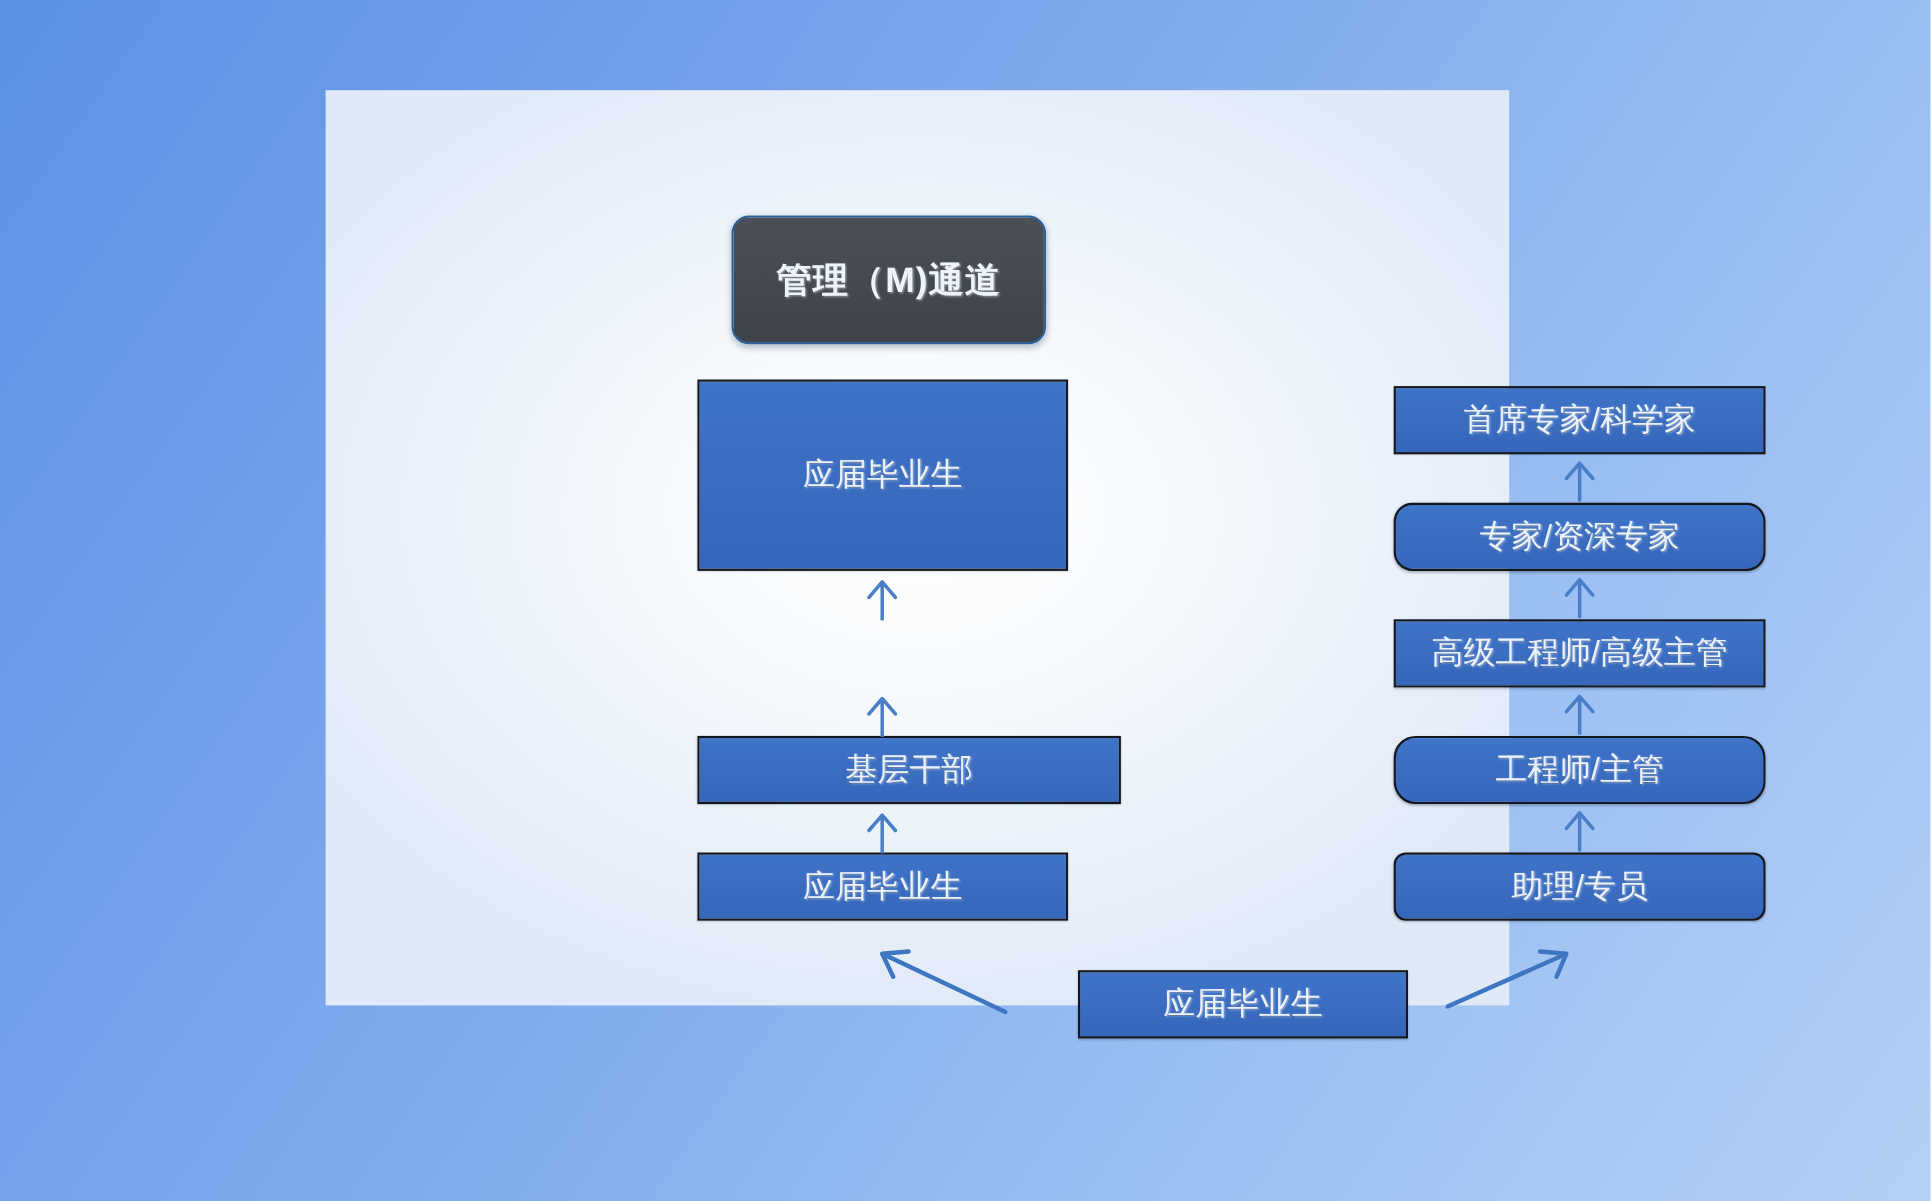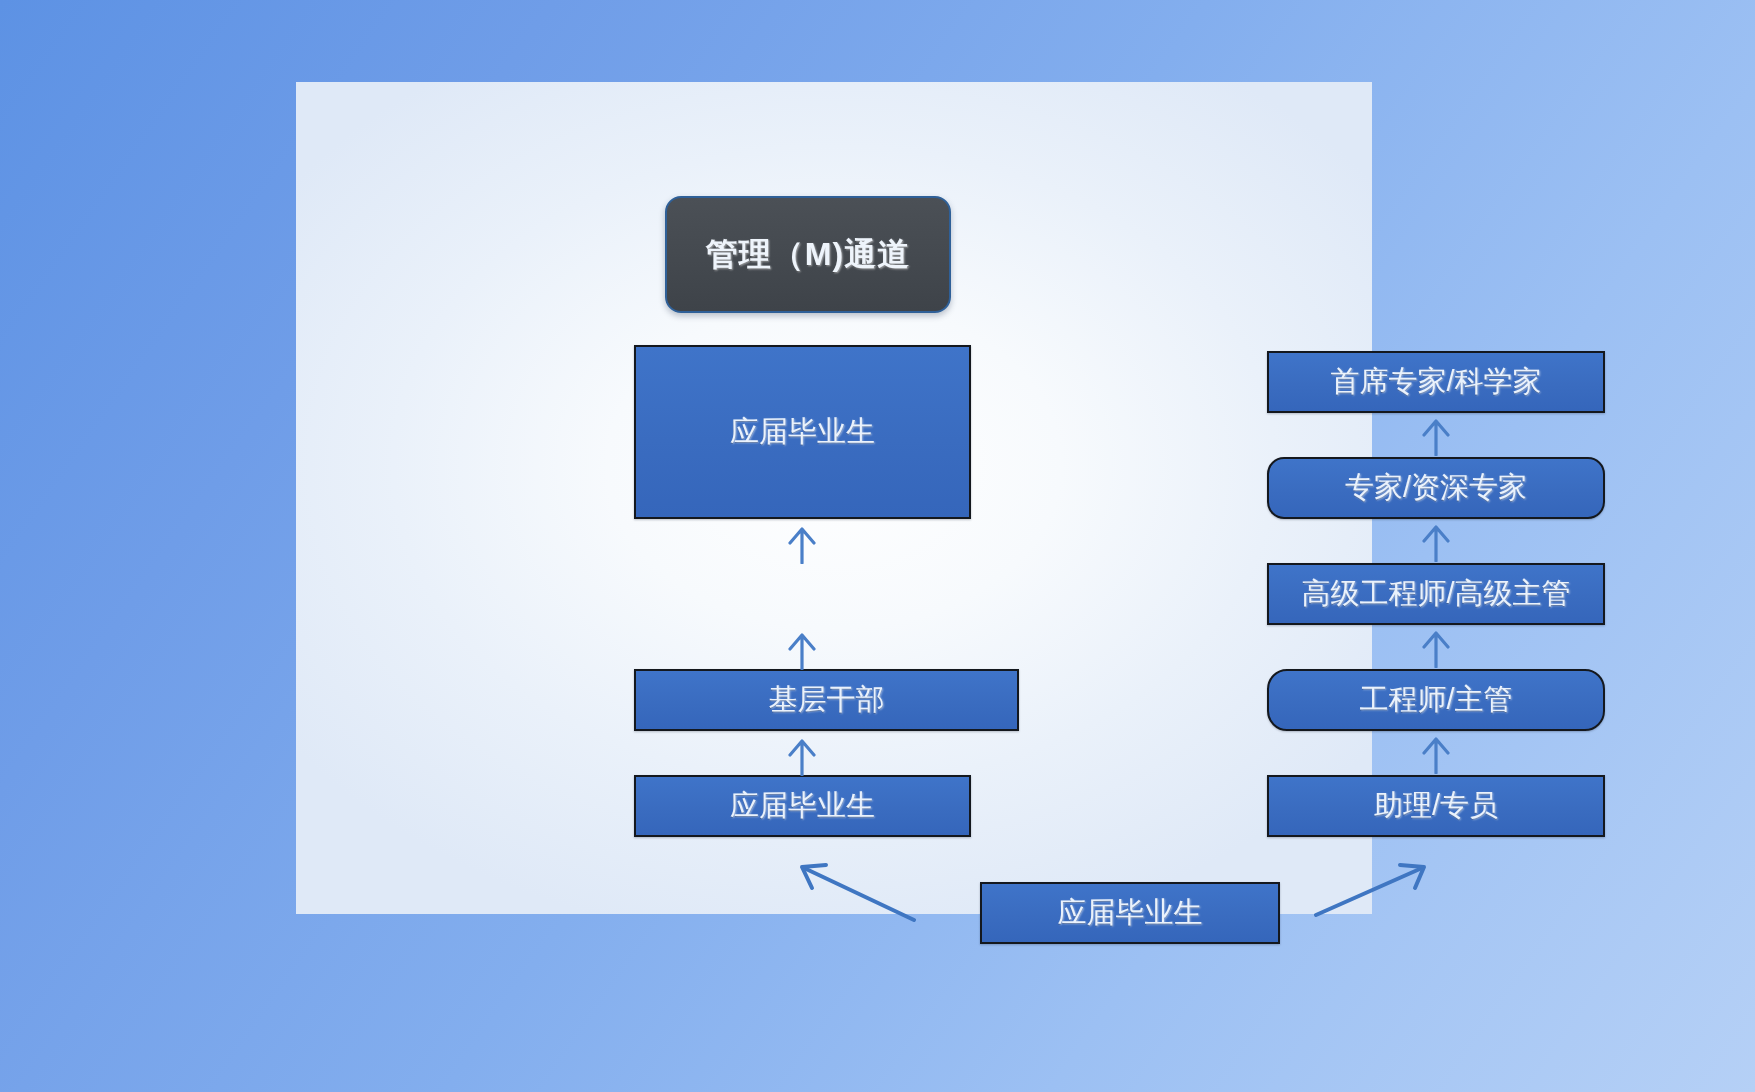--- a/index.html
+++ b/index.html
@@ -48,21 +48,21 @@
   .m0{left:338px;top:263px;width:337px;height:174px;font-size:29px;}
   .m1{left:338px;top:481px;width:337px;height:62px; font-size:29px;}
   .m2{left:338px;top:587px;width:385px;height:62px; font-size:29px;}
   .m3{left:338px;top:693px;width:337px;height:62px; font-size:29px;}
 
   
   .p0{left:971px;top:269px;width:338px;height:62px;font-size:29px;}
   .p1{left:971px;top:375px;width:338px;height:62px;font-size:29px;border-radius:17px;}
   .p2{left:971px;top:481px;width:338px;height:62px;font-size:29px;}
   .p3{left:971px;top:587px;width:338px;height:62px;font-size:29px;border-radius:20px;}
-  .p4{left:971px;top:693px;width:338px;height:62px;font-size:29px;}
+  .p4{left:971px;top:693px;width:338px;height:62px;font-size:29px;border-radius:11px;}
 
   .grad{left:684px;top:800px;width:300px;height:62px;font-size:29px;text-align:right;}
 
   
   .uparrow{position:absolute;width:34px;height:40px;}
   .am0{left:489px;top:442px;}
   .am1{left:489px;top:548px;}
   .am2{left:489px;top:654px;}
   .ap0{left:1123px;top:334px;}
   .ap1{left:1123px;top:440px;}

